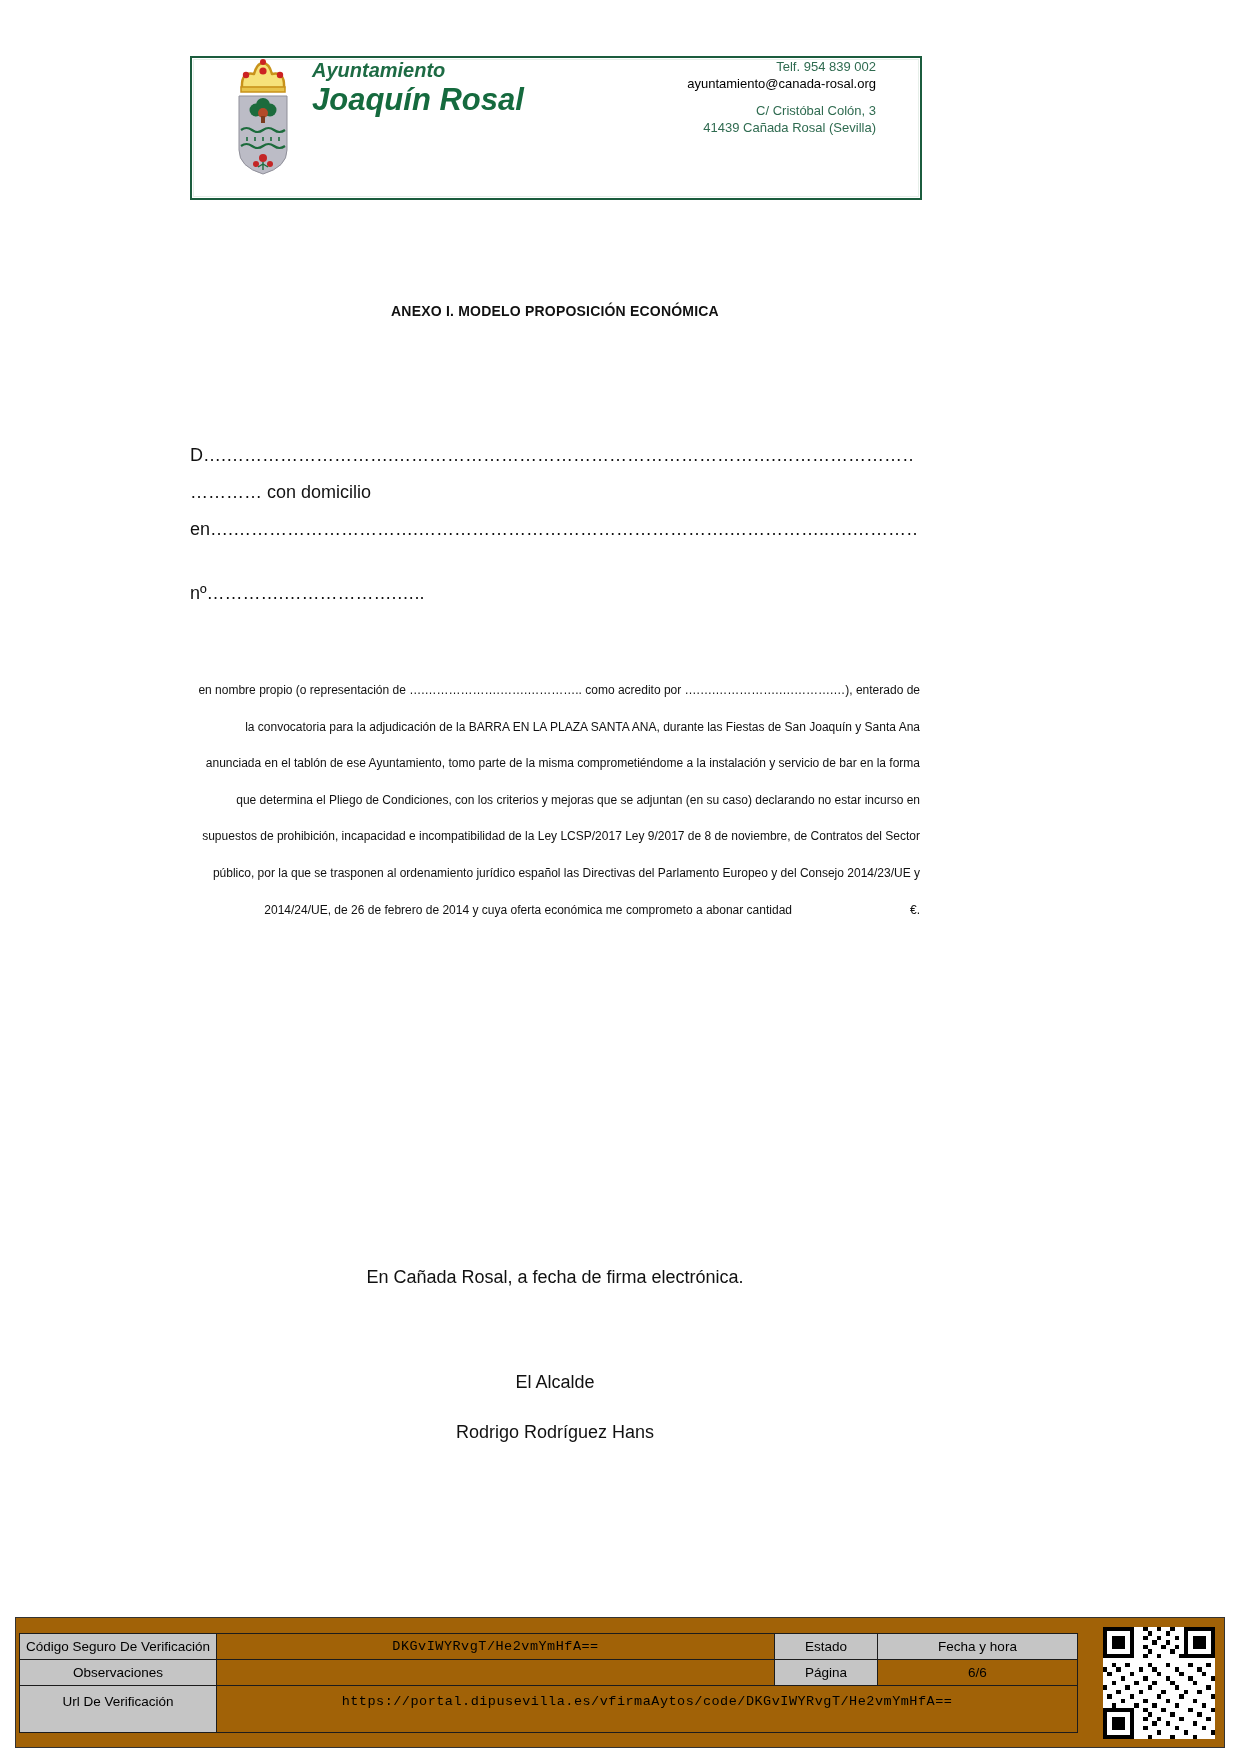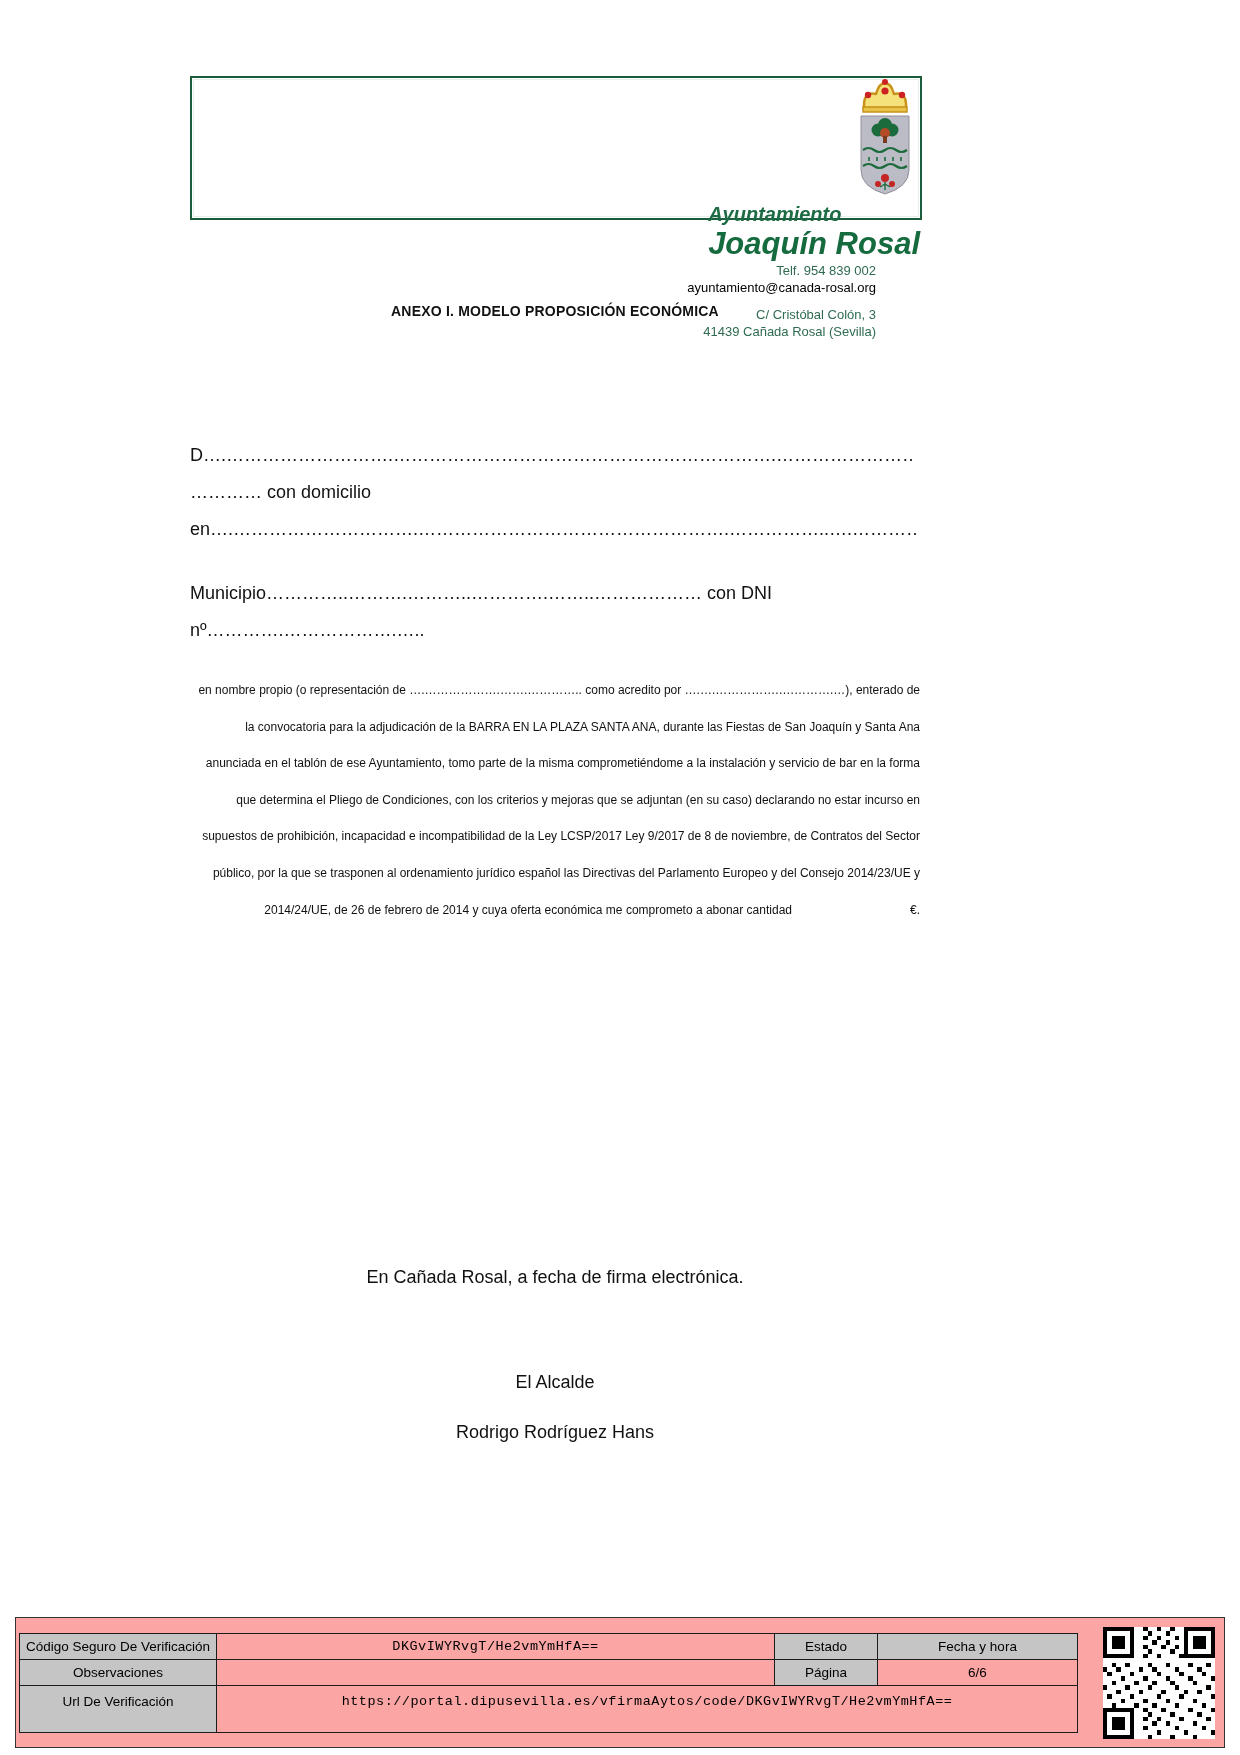--- a/index.html
+++ b/index.html
@@ -6,24 +6,24 @@
   .page{
     position:relative;
     width:1240px;height:1755px;
     background:#ffffff;
     font-family:"Liberation Sans", sans-serif;
     color:#111;
     overflow:hidden;
   }
   
   .header-box{
-    position:absolute;top:76px;left:190px;width:728px;height:140px;
+    position:absolute;top:56px;left:190px;width:728px;height:140px;
     border:2px solid #1b5c3d;
     box-shadow:inset 0 0 0 1px #ffffff, inset 0 0 0 2px #e6efe9;
-    display:flex;align-items:flex-end;flex-direction:column;
+    display:flex;align-items:flex-start;
   }
   .crest{margin-left:36px;flex:0 0 auto;}
   .org-names{margin-left:14px;}
   .org-line1{color:#1d6b44;font-size:20px;font-weight:bold;font-style:italic;line-height:24px;}
   .org-line2{color:#156a3e;font-size:31px;font-weight:bold;font-style:italic;line-height:36px;}
   .contact{
     margin-left:auto;margin-right:44px;text-align:right;
     font-size:13px;line-height:17px;color:#2f6b50;
   }
   .contact .email{color:#000000;}
@@ -47,21 +47,21 @@
     position:absolute;top:672px;left:0;width:730px;margin:0;
     font-size:12px;line-height:36.6px;text-align:right;
   }
   .amount-gap{display:inline-block;width:118px;}
   .closing{position:absolute;top:1267px;left:0;width:100%;text-align:center;font-size:18px;}
   .signer-title{position:absolute;top:1372px;left:0;width:100%;text-align:center;font-size:18px;}
   .signer-name{position:absolute;top:1422px;left:0;width:100%;text-align:center;font-size:18px;}
   
   .footer{
     position:absolute;top:1617px;left:15px;width:1210px;height:131px;
-    border:1px solid #333;background:#fca5a5;
+    border:1px solid #333;background:#a16207;
     display:flex;align-items:center;box-sizing:border-box;padding:3px;
   }
   table.verif{border-collapse:collapse;table-layout:fixed;width:1058px;flex:0 0 auto;}
   table.verif td{
     border:1px solid #1c1c1c;box-sizing:border-box;
     font-size:13.5px;padding:2px 6px;vertical-align:middle;color:#000;
   }
   td.lbl{background:#c5c5c5;text-align:center;font-weight:normal;}
   td.mono{font-family:"Liberation Mono","DejaVu Sans Mono",monospace;font-size:13px;text-align:center;letter-spacing:.5px;}
   td.val-left{text-align:left;padding-left:8px;}
@@ -131,25 +131,20 @@
         <span class="dots dom-dots">…………</span>
         <span> con domicilio</span>
       </div>
       <div class="fill-line">
         <span>en</span>
         <span class="dots en-dots">….………………………….…………………………………………….……………..….………………………………</span>
       </div>
     </div>
 
     <div class="blk2">
-      <div class="fill-line">
-        <span>Municipio</span>
-        <span class="dots mun-dots">…………..……….………..………….……..………………</span>
-        <span> con DNI</span>
-      </div>
       <div class="fill-line">
         <span>nº</span>
         <span class="dots dni-dots">………….……………….…..………</span>
       </div>
     </div>
 
     <p class="body-par"><span>en nombre propio (o representación de ….……………….…….………….. como acredito por ….….…………….….……….…), enterado de la convocatoria para la adjudicación de la BARRA EN LA PLAZA SANTA ANA, durante las Fiestas de San Joaquín y Santa Ana anunciada en el tablón de ese Ayuntamiento, tomo parte de la misma comprometiéndome a la instalación y servicio de bar en la forma que determina el Pliego de Condiciones, con los criterios y mejoras que se adjuntan (en su caso) declarando no estar incurso en supuestos de prohibición, incapacidad e incompatibilidad de la Ley LCSP/2017 Ley 9/2017 de 8 de noviembre, de Contratos del Sector público, por la que se trasponen al ordenamiento jurídico español las Directivas del Parlamento Europeo y del Consejo 2014/23/UE y 2014/24/UE, de 26 de febrero de 2014 y cuya oferta económica me comprometo a abonar cantidad</span><span class="amount-gap"></span><span>€.</span></p>
 
     <div class="closing">En Cañada Rosal, a fecha de firma electrónica.</div>
     <div class="signer-title">El Alcalde</div>

